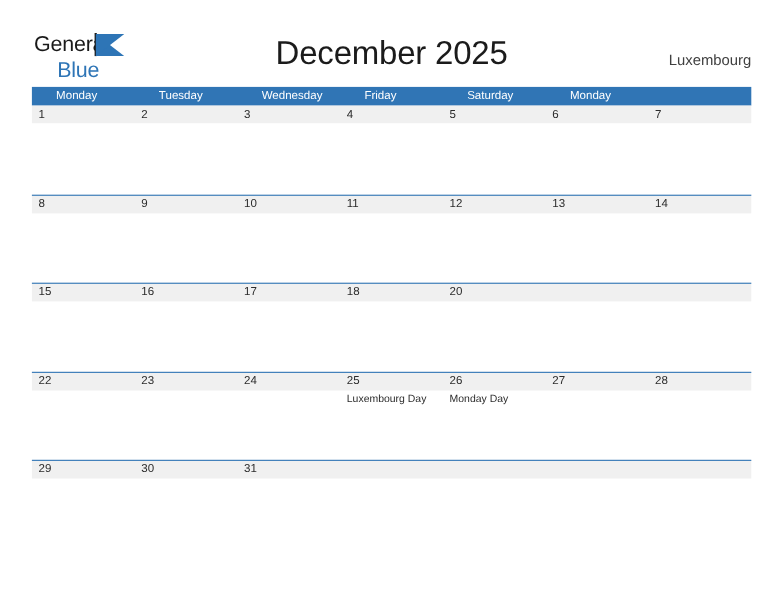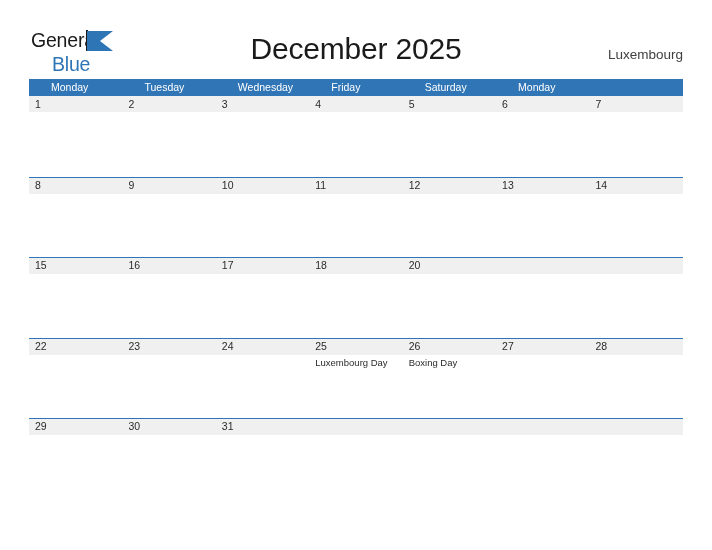--- a/index.html
+++ b/index.html
@@ -317,21 +317,21 @@
       </div>
       <div class="cell">
         <span class="daynum">25</span>
         <div class="events">
           <div class="event">Luxembourg Day</div>
         </div>
       </div>
       <div class="cell">
         <span class="daynum">26</span>
         <div class="events">
-          <div class="event">Boxing Day</div>
+          <div class="event">Monday Day</div>
         </div>
       </div>
       <div class="cell">
         <span class="daynum">27</span>
         <div class="events"></div>
       </div>
       <div class="cell">
         <span class="daynum">28</span>
         <div class="events"></div>
       </div>

